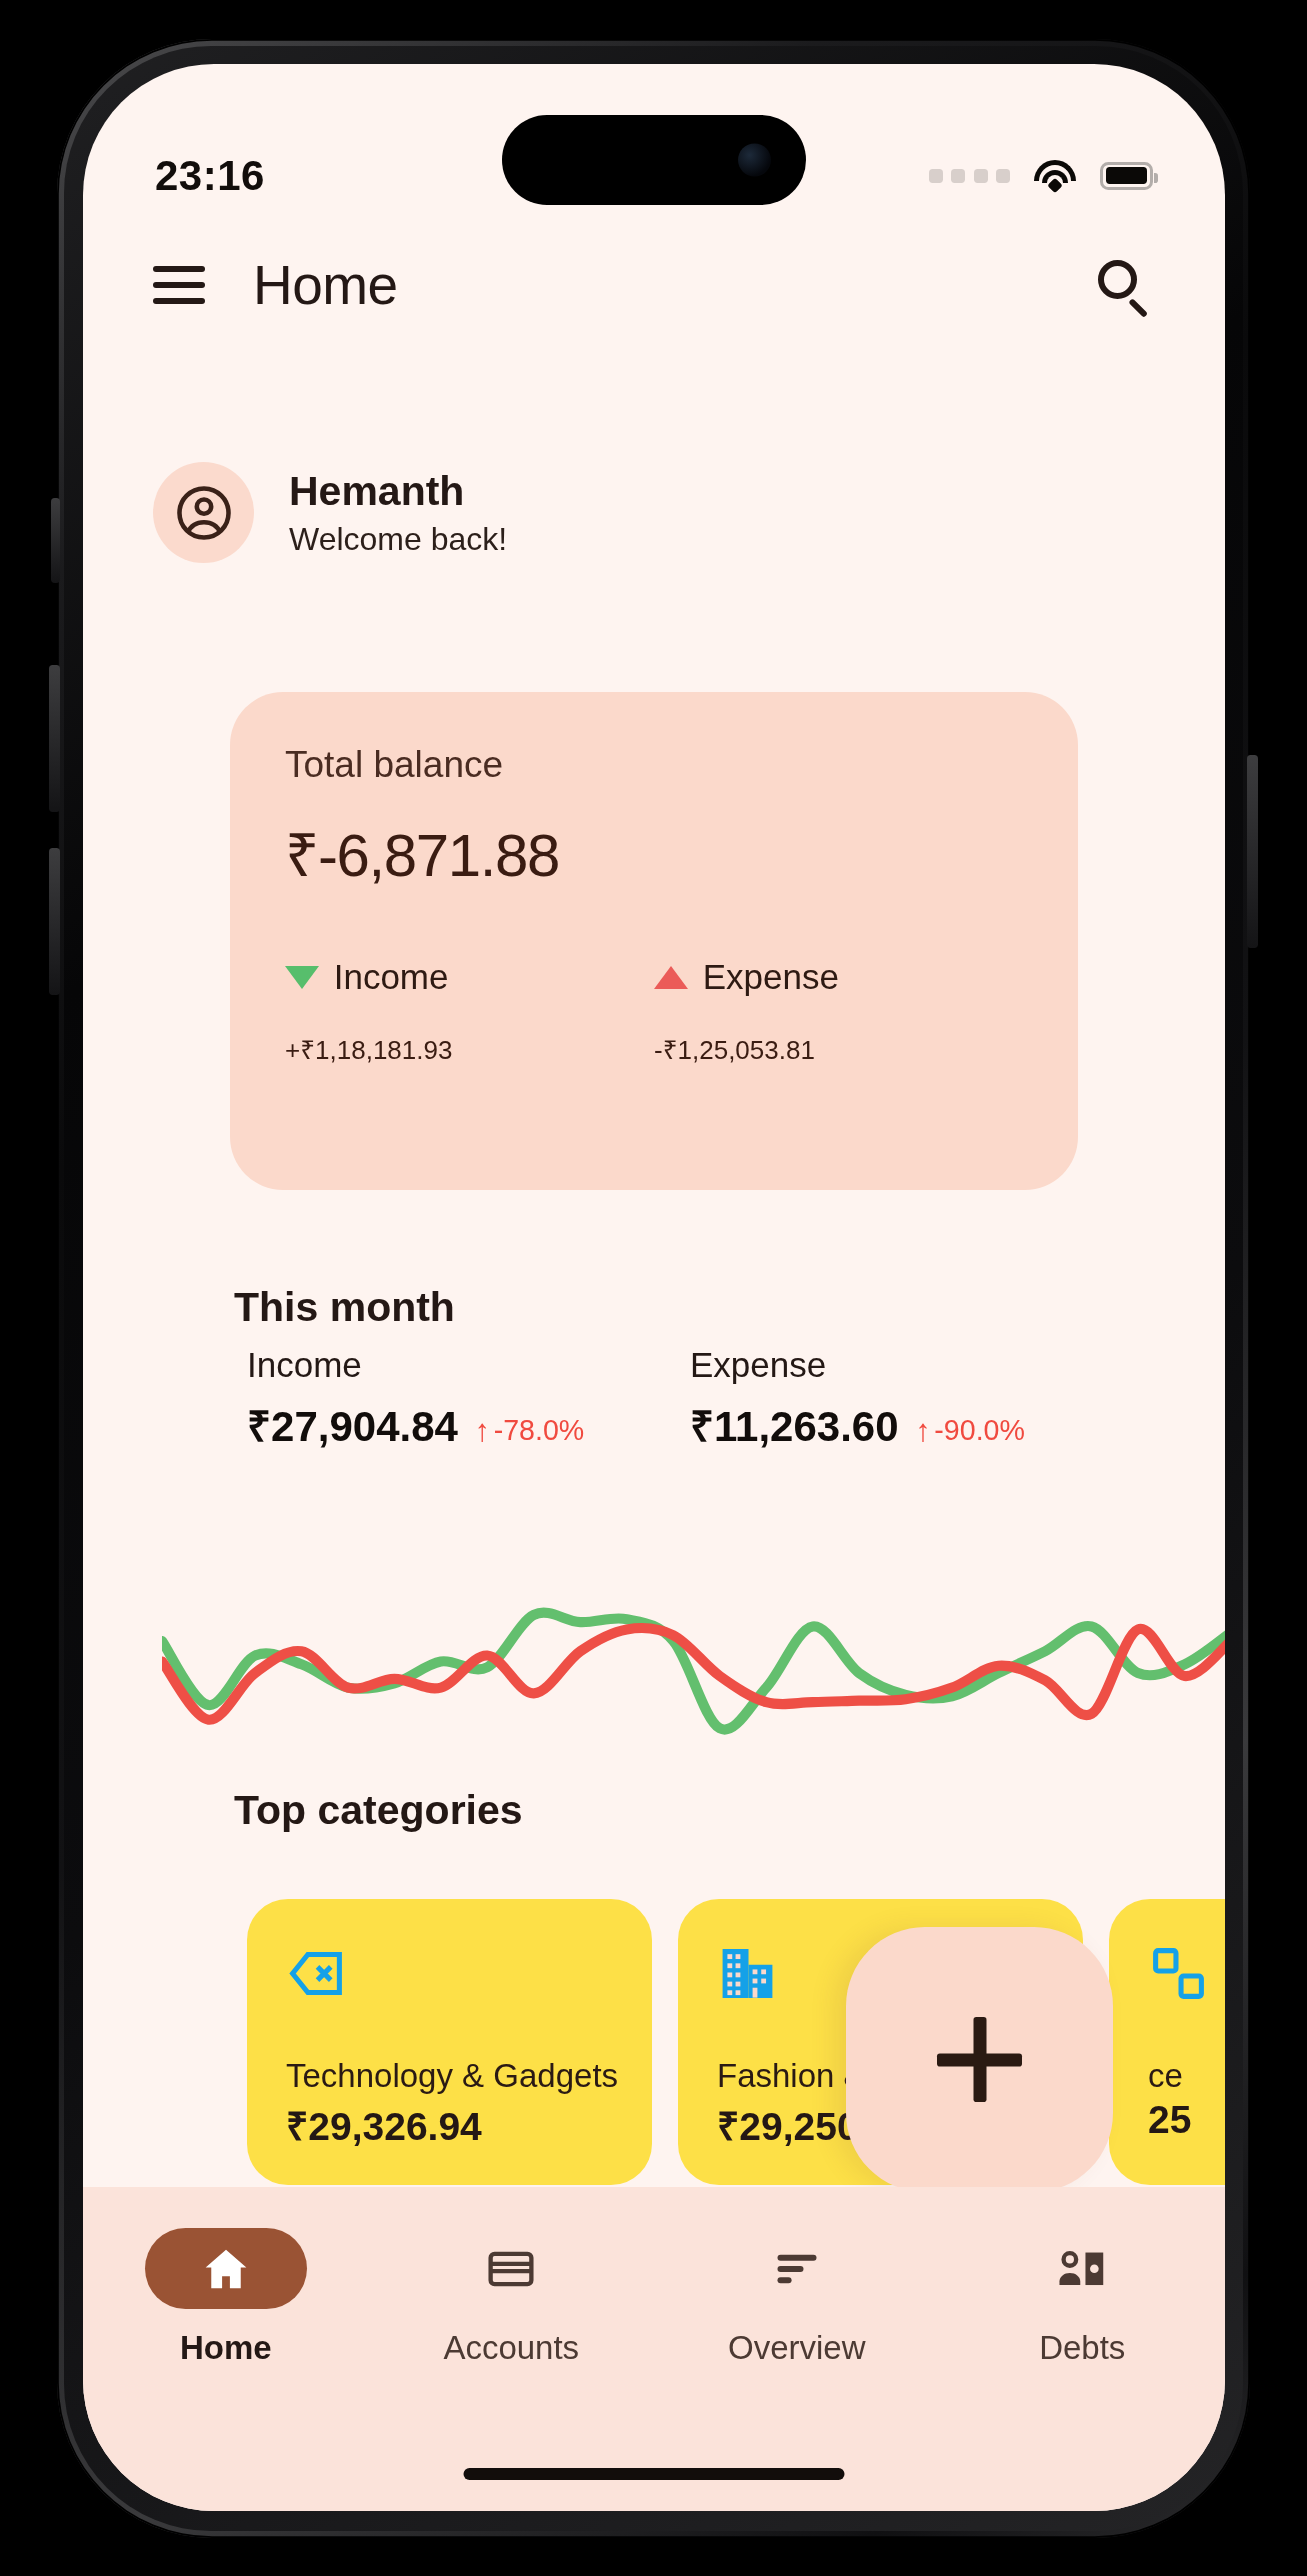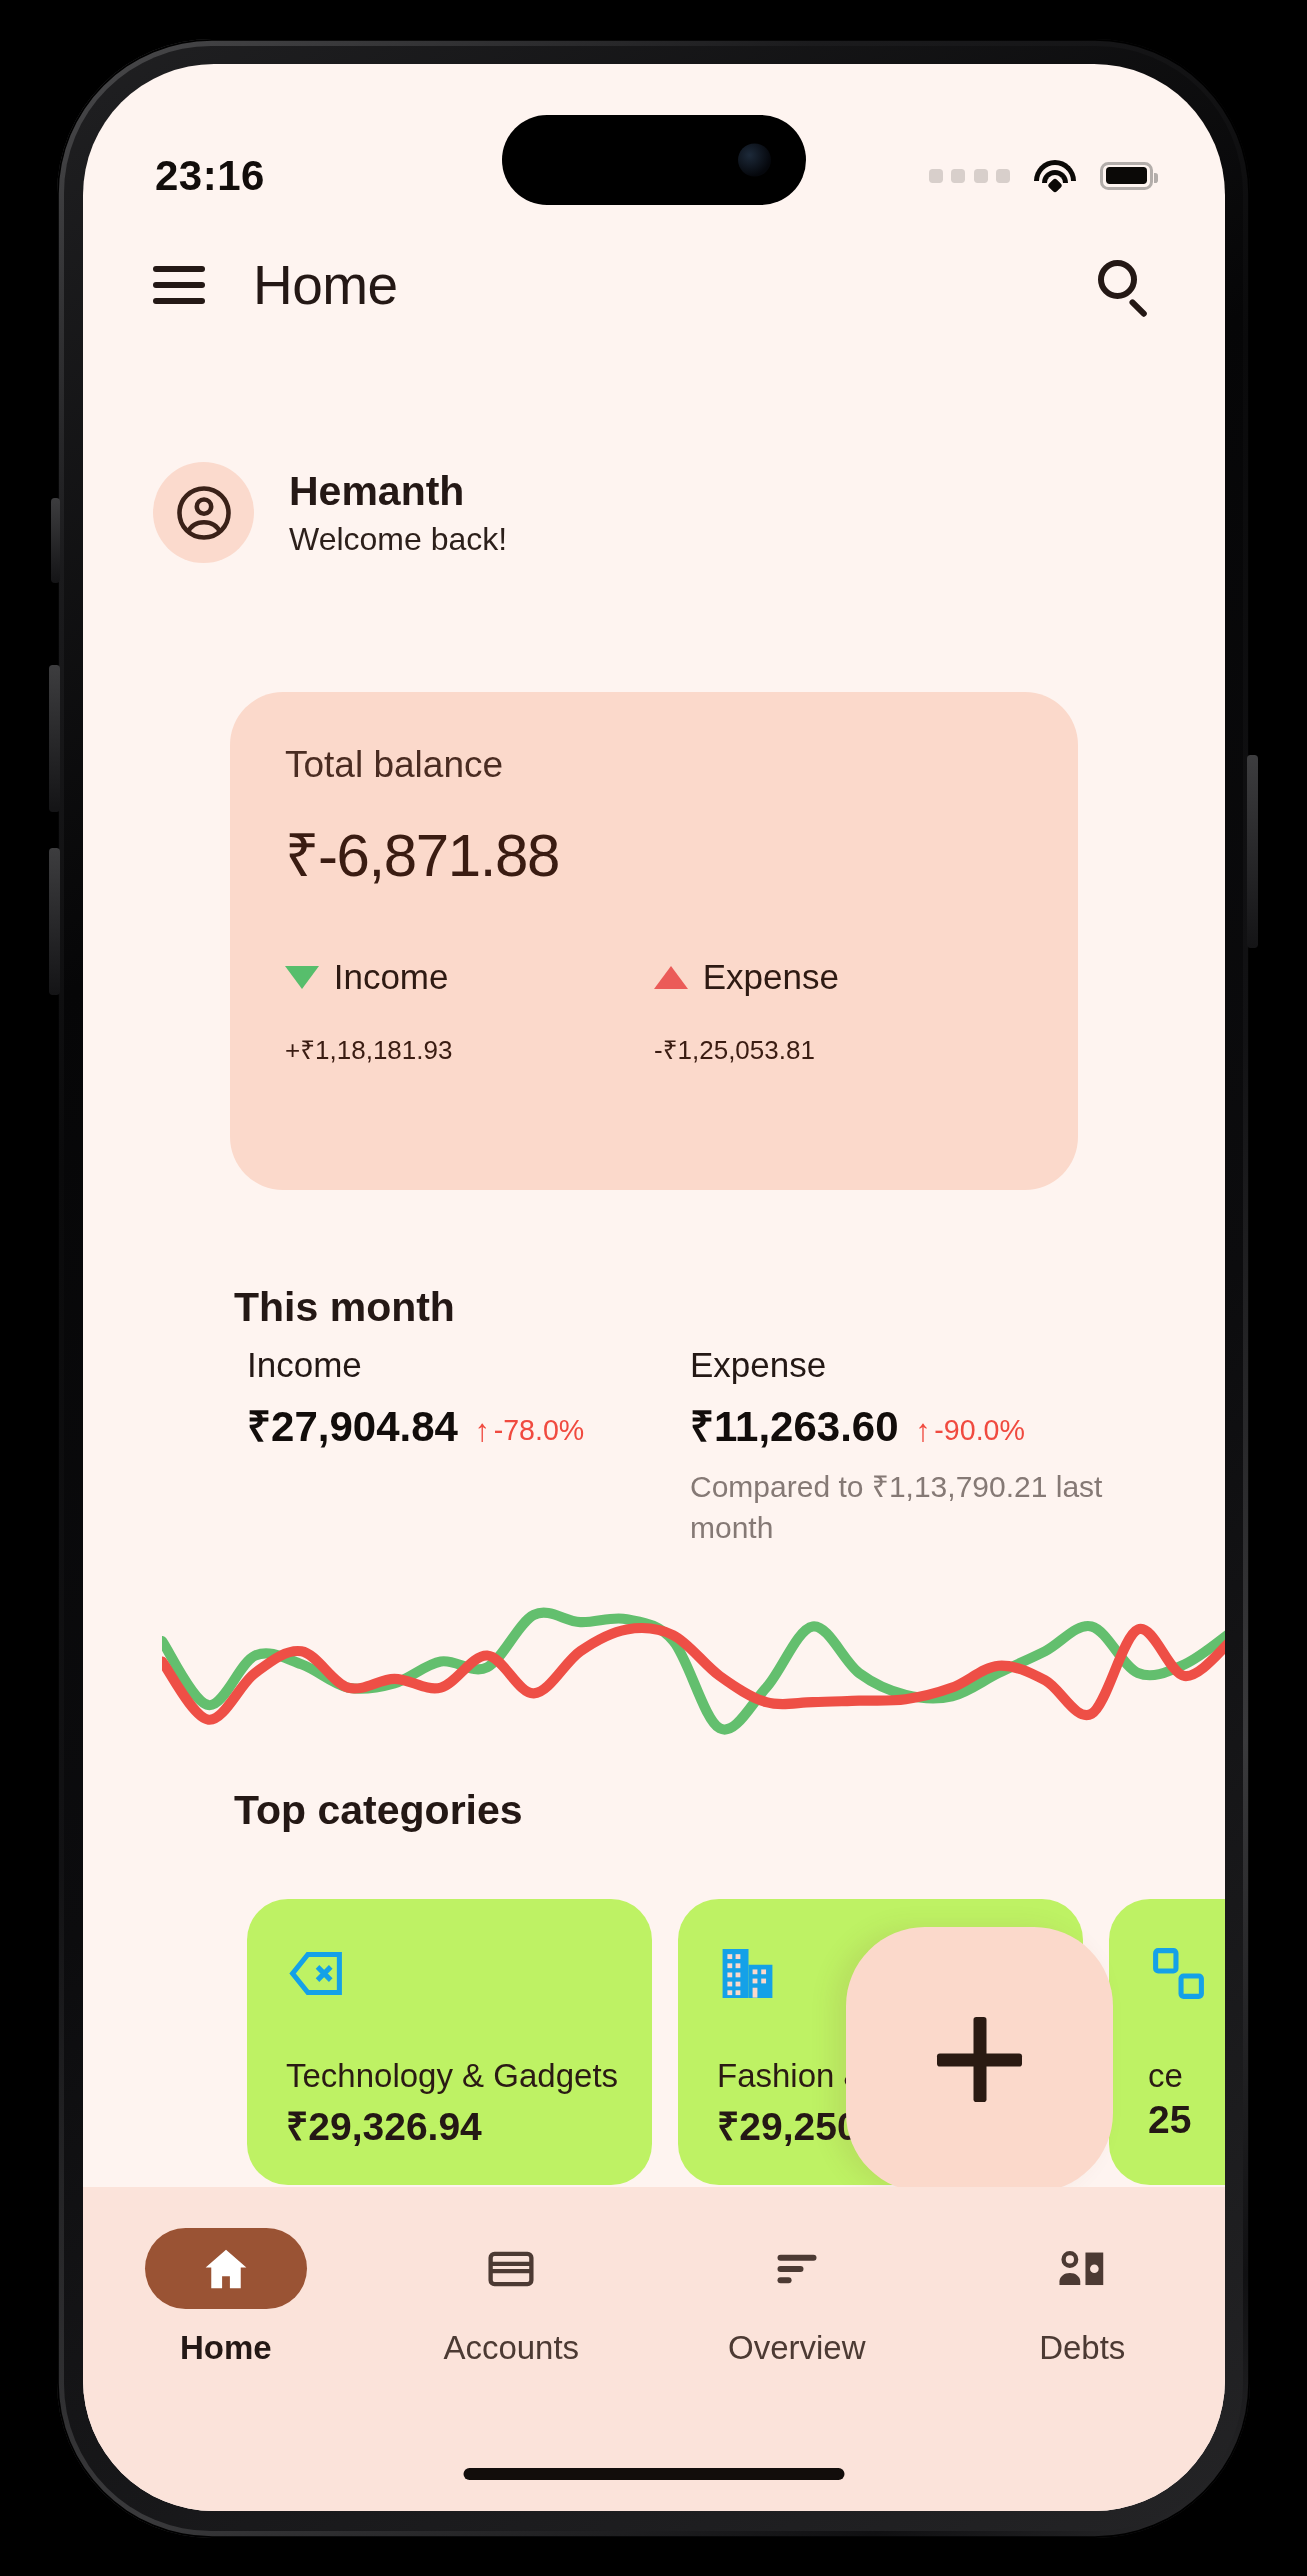--- a/index.html
+++ b/index.html
@@ -120,21 +120,21 @@
   .stat-cmp{ font-size:30px; color:#857975; margin-top:13px; line-height:1.38; max-width:461px; }
 
   
   .spark{ position:absolute; top:1507px; left:79px; width:1069px; height:175px; }
   .spark svg{ width:100%; height:100%; display:block; }
 
   
   .top-cat-title{ top:1723px; left:151px; }
   .cat-row{ position:absolute; top:1835px; left:164px; display:flex; gap:26px; }
   .cat-card{
-    width:405px; height:286px; background:#bef264; border-radius:41px;
+    width:405px; height:286px; background:#fde047; border-radius:41px;
     padding:44px 39px 0 39px; position:relative; overflow:hidden; flex:none;
   }
   .cat-icon{ width:61px; height:61px; }
   .cat-name{ font-size:33px; color:#2A1A14; margin-top:50px; white-space:nowrap; }
   .cat-amt{ font-size:39px; font-weight:700; color:#241815; margin-top:3px; white-space:nowrap; }
 
   
   .fab{
     position:absolute; top:1863px; right:112px; width:267px; height:265px;
     background:#FBD9CB; border-radius:79px; cursor:pointer;
@@ -265,21 +265,20 @@
       </div>
       <div class="stat">
         <div class="stat-label">Expense</div>
         <div class="stat-line">
           <div class="stat-amount">₹11,263.60</div>
           <div class="stat-delta">
             <span class="arrow-up">↑</span>
             <span>-90.0%</span>
           </div>
         </div>
-        <div class="stat-cmp">Compared to ₹1,13,790.21 last month</div>
       </div>
     </div>
 
     <div class="spark">
       <svg id="spark-svg" viewBox="0 0 1160 190" preserveAspectRatio="none">
             <path d="M0.0,76.0 C8.4,87.6 33.6,142.9 50.4,145.6 C67.2,148.2 84.1,99.2 100.9,91.8 C117.7,84.5 134.5,95.5 151.3,101.3 C168.1,107.1 184.9,123.2 201.7,126.6 C218.6,130.0 235.4,126.6 252.2,121.9 C269.0,117.1 285.8,101.1 302.6,98.2 C319.4,95.3 336.2,112.9 353.0,104.5 C369.9,96.1 386.7,55.8 403.5,47.6 C420.3,39.4 437.1,54.7 453.9,55.5 C470.7,56.3 487.5,48.9 504.3,52.3 C521.2,55.8 538.0,56.3 554.8,76.0 C571.6,95.8 588.4,162.4 605.2,170.8 C622.0,179.3 638.8,145.0 655.7,126.6 C672.5,108.2 689.3,62.9 706.1,60.2 C722.9,57.6 739.7,98.4 756.5,110.8 C773.3,123.2 790.1,130.3 807.0,134.5 C823.8,138.7 840.6,140.0 857.4,136.1 C874.2,132.1 891.0,119.0 907.8,110.8 C924.6,102.6 941.4,95.5 958.3,87.1 C975.1,78.7 991.9,56.3 1008.7,60.2 C1025.5,64.2 1042.3,104.0 1059.1,110.8 C1075.9,117.6 1092.8,108.7 1109.6,101.3 C1126.4,93.9 1151.6,72.4 1160.0,66.6" fill="none" stroke="#63BF6E" stroke-width="11" stroke-linecap="round" stroke-linejoin="round"></path>
             <path d="M0.0,98.2 C8.4,108.7 33.6,159.3 50.4,161.4 C67.2,163.5 84.1,123.2 100.9,110.8 C117.7,98.4 134.5,84.5 151.3,87.1 C168.1,89.7 184.9,121.6 201.7,126.6 C218.6,131.6 235.4,117.1 252.2,117.1 C269.0,117.1 285.8,130.8 302.6,126.6 C319.4,122.4 336.2,90.8 353.0,91.8 C369.9,92.9 386.7,133.7 403.5,132.9 C420.3,132.1 437.1,98.7 453.9,87.1 C470.7,75.5 487.5,66.3 504.3,63.4 C521.2,60.5 538.0,61.3 554.8,69.7 C571.6,78.1 588.4,101.8 605.2,114.0 C622.0,126.1 638.8,137.7 655.7,142.4 C672.5,147.1 689.3,142.7 706.1,142.4 C722.9,142.1 739.7,141.3 756.5,140.8 C773.3,140.3 790.1,141.6 807.0,139.2 C823.8,136.9 840.6,132.7 857.4,126.6 C874.2,120.5 891.0,104.2 907.8,102.9 C924.6,101.6 941.4,110.0 958.3,118.7 C975.1,127.4 991.9,164.3 1008.7,155.0 C1025.5,145.8 1042.3,70.2 1059.1,63.4 C1075.9,56.6 1092.8,111.9 1109.6,114.0 C1126.4,116.1 1151.6,82.4 1160.0,76.0" fill="none" stroke="#EE4F46" stroke-width="11" stroke-linecap="round" stroke-linejoin="round"></path>
           </svg>
     </div>
 

